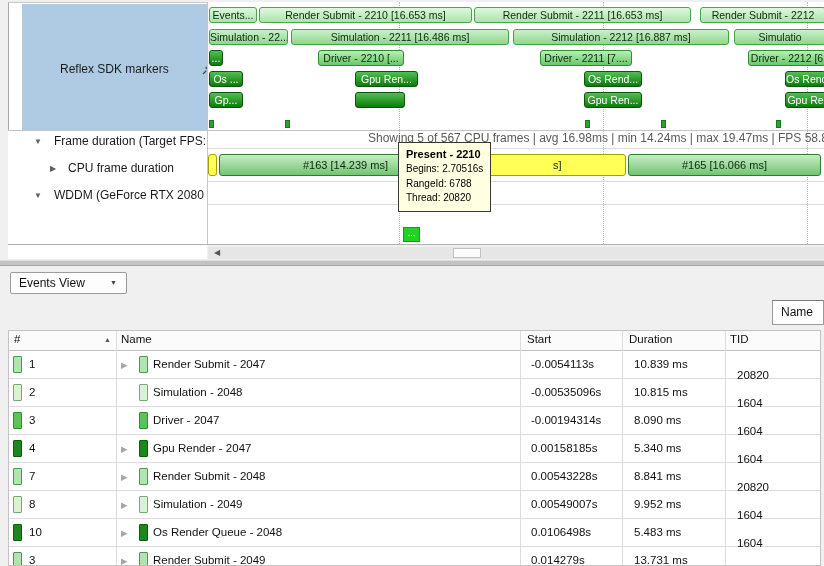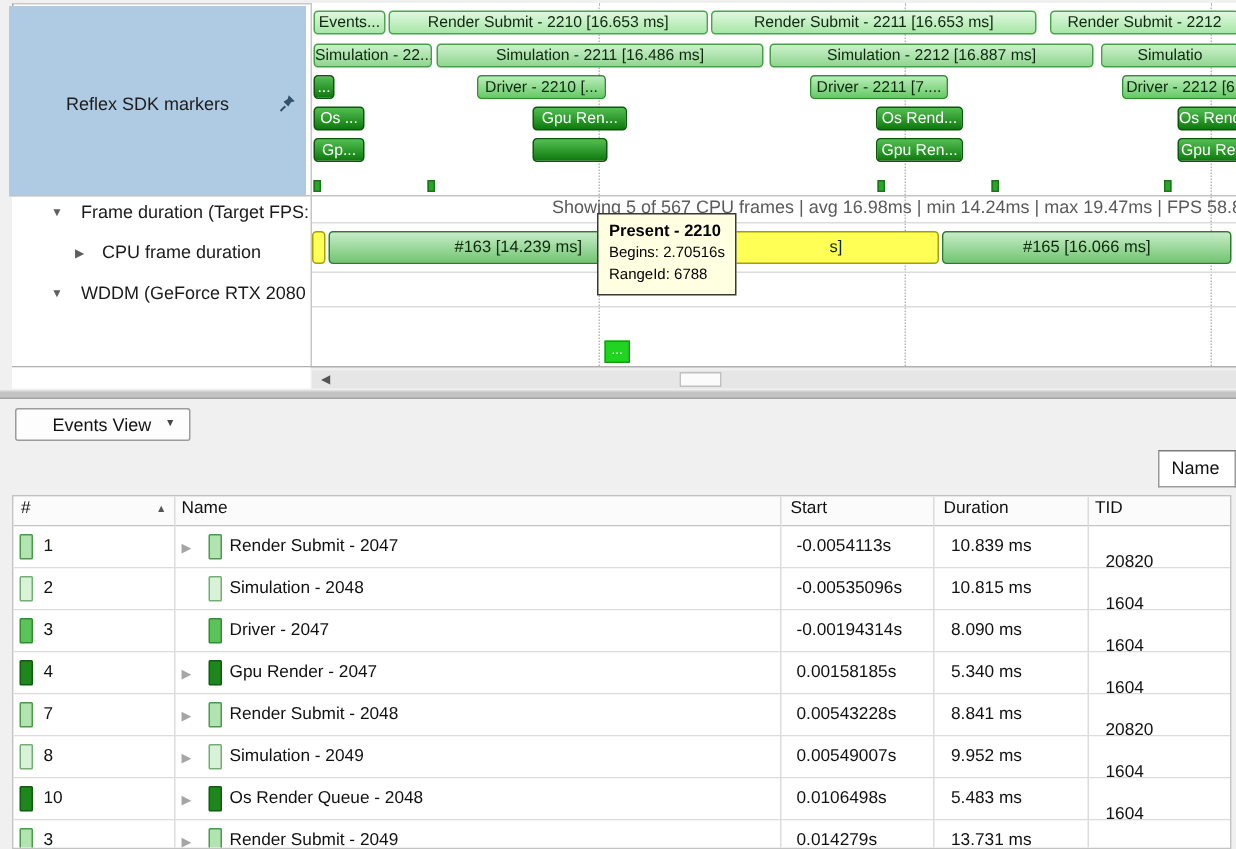--- a/index.html
+++ b/index.html
@@ -4,21 +4,21 @@
 <style>
   html,body{margin:0;padding:0;}
   body{width:824px;height:566px;overflow:hidden;background:#f0f0f0;
        font-family:"Liberation Sans",sans-serif;position:relative;color:#111;}
   #stage{position:absolute;inset:0;width:824px;height:566px;}
 
   
   #top-panel{position:absolute;left:8px;top:2px;width:816px;height:242px;background:#fff;
              border-left:1px solid #ababab;border-top:1px solid #c9c9c9;box-sizing:border-box;}
   #panel-bottom-border{position:absolute;left:8px;top:244px;width:816px;height:1px;background:#b0b0b0;}
-  #blue-cell{position:absolute;left:6px;top:4px;width:198px;height:127px;background:var(--blue-panel,#aecbe3);}
+  #blue-cell{position:absolute;left:22px;top:4px;width:198px;height:127px;background:var(--blue-panel,#aecbe3);}
   #blue-cell .lbl{position:absolute;left:38px;top:58px;font-size:12px;color:#1c1c1c;}
   #pin{position:absolute;right:6px;top:58px;}
   #col-sep{position:absolute;left:207px;top:2px;width:1px;height:242px;background:#c6c6c6;}
   #lane-line-full{position:absolute;left:8px;top:130px;width:816px;height:1px;background:#c4c4c4;}
 
   #timeline-area{position:absolute;left:208px;top:2px;width:616px;height:242px;overflow:hidden;background:#fff;}
   .gridline{position:absolute;top:0;height:242px;width:0;border-left:1px dotted #b8b8b8;z-index:0;}
   .lane-line{position:absolute;left:0;width:616px;height:1px;background:#dcdcdc;z-index:0;}
 
   .mbar{position:absolute;height:16px;border:1px solid #4aa44a;border-radius:3px;box-sizing:border-box;
@@ -55,21 +55,21 @@
                   text-align:center;color:#555;cursor:pointer;}
   #hscroll .thumb{position:absolute;left:245px;top:1px;width:28px;height:10px;background:#fbfbfb;
                   border:1px solid #c0c0c0;box-sizing:border-box;cursor:pointer;}
   #left-under{position:absolute;left:8px;top:245px;width:199px;height:14px;background:#fff;}
   #splitter{position:absolute;left:0;top:260px;width:824px;height:6px;background:#c3c3c3;
             border-top:1px solid #dedede;border-bottom:1px solid #a3a3a3;box-sizing:border-box;cursor:row-resize;}
 
   
   #events-view{position:absolute;left:10px;top:272px;width:117px;height:22px;background:#fdfdfd;
                border:1px solid #9c9c9c;border-radius:2px;box-sizing:border-box;font-size:12px;cursor:pointer;}
-  #events-view .txt{position:absolute;left:24px;top:3px;}
+  #events-view .txt{position:absolute;left:8px;top:3px;}
   #events-view .arr{position:absolute;right:9px;top:6px;font-size:7px;color:#444;}
   #name-filter{position:absolute;left:772px;top:300px;width:52px;height:25px;background:#fff;
                border:1px solid #9a9a9a;border-top-color:#7a7a7a;box-sizing:border-box;font-size:12px;}
   #name-filter .txt{position:absolute;left:8px;top:4px;}
 
   
   #table{position:absolute;left:8px;top:330px;width:813px;height:236px;background:#fff;
          border:1px solid #c3c3c3;box-sizing:border-box;overflow:hidden;}
   #thead{position:absolute;left:0;top:0;width:100%;height:19px;background:#fbfbfb;border-bottom:1px solid #c3c3c3;}
   .hcell{position:absolute;top:2px;font-size:11.5px;color:#111;white-space:nowrap;}
@@ -283,15 +283,16 @@
           <span class="du">13.731 ms</span>
           <span class="tid">20820</span>
         </div>
       </div>
   </div>
 
   <div id="tooltip">
     <div class="title">Present - 2210</div>
   <div class="line">Begins: 2.70516s</div>
       <div class="line">RangeId: 6788</div>
+      <div class="line">Thread: 20820</div>
     </div>
 
 </div>
 
 </body></html>

